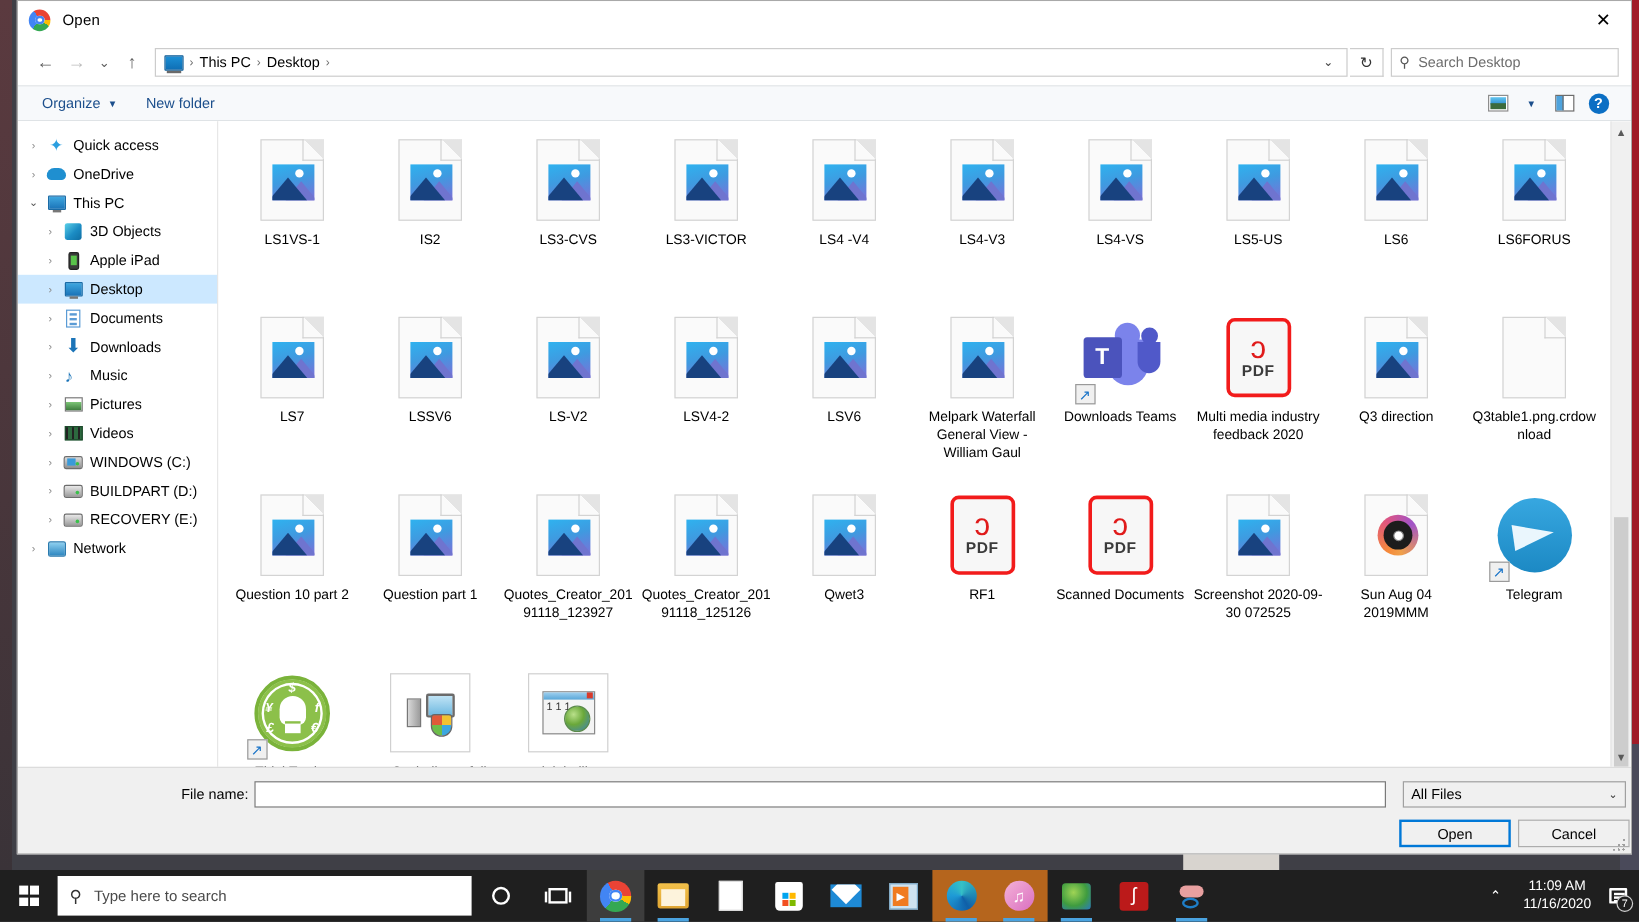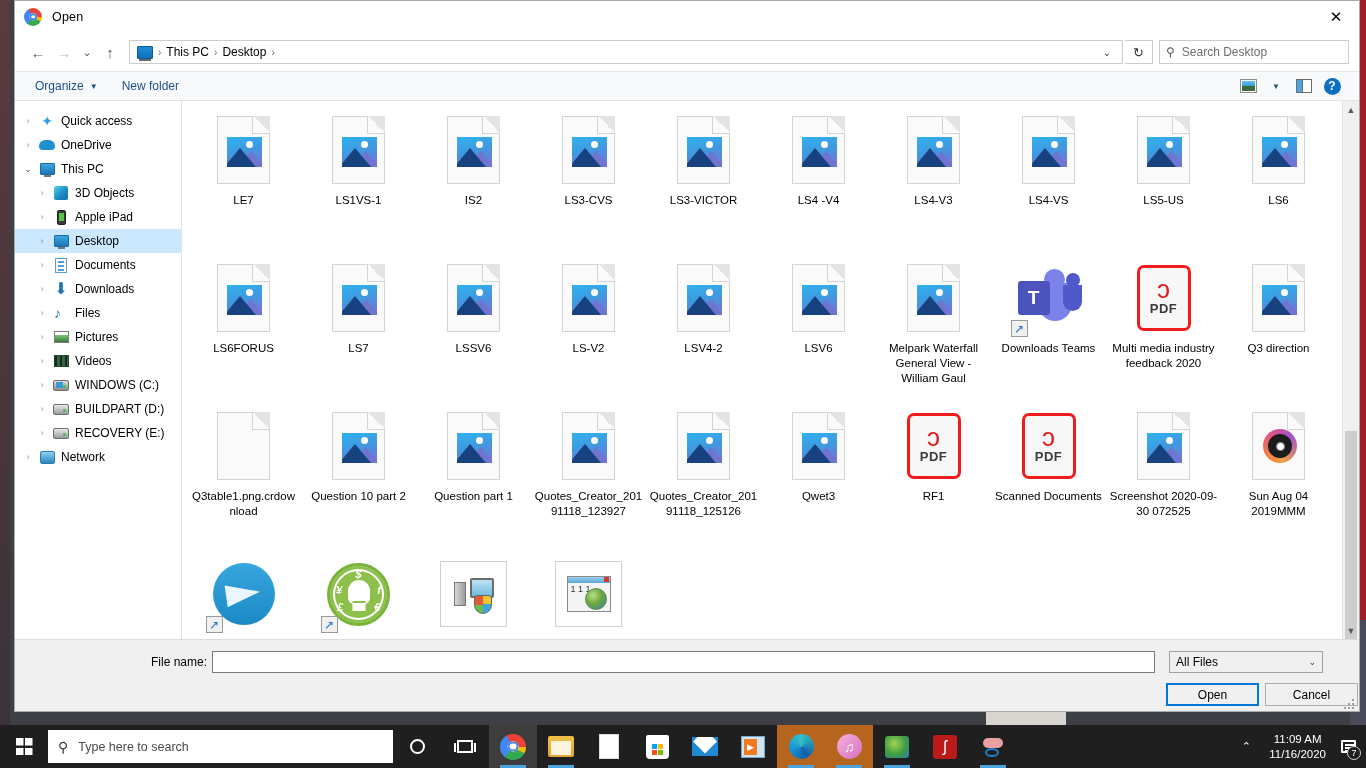--- a/index.html
+++ b/index.html
@@ -458,21 +458,21 @@
   }
   #filename-label {
     position: absolute; left: 136px; top: 15px; font-size: 12px; color: #000;
   }
   #filename-input {
     position: absolute; left: 197px; top: 11px; width: 943px; height: 22px;
     border: 1px solid #7a7a7a; background: #fff; padding: 0 5px;
     font-size: 12px; font-family: "Liberation Sans", sans-serif; outline: none;
   }
   #filetype-select {
-    position: absolute; left: 1154px; top: 11px; width: 154px; height: 22px;
+    position: absolute; left: 1154px; top: 11px; width: 186px; height: 22px;
     border: 1px solid #a0a0a0; background: #f0f0f0;
     display: flex; align-items: center; padding: 0 6px;
     font-size: 12px; color: #000; cursor: pointer;
   }
   #filetype-select .caret { margin-left: auto; font-size: 9px; color: #333; }
   .dlg-btn {
     position: absolute; top: 43px; width: 93px; height: 23px;
     background: #f0f0f0; border: 1px solid #adadad;
     font-size: 12px; color: #000; cursor: pointer;
     display: flex; align-items: center; justify-content: center;
@@ -694,21 +694,21 @@
           <span class="nav-ico">
             <span class="ic" style="color:#1b74b8;font-size:16px;line-height:14px;">⬇</span>
           </span>
           <span class="nav-label">Downloads</span>
         </div>
         <div class="nav-item" style="padding-left: 18px;">
           <span class="nav-chev">›</span>
           <span class="nav-ico">
             <span class="ic ic-music">♪</span>
           </span>
-          <span class="nav-label">Files</span>
+          <span class="nav-label">Music</span>
         </div>
         <div class="nav-item" style="padding-left: 18px;">
           <span class="nav-chev">›</span>
           <span class="nav-ico">
             <span class="ic ic-pic"></span>
           </span>
           <span class="nav-label">Pictures</span>
         </div>
         <div class="nav-item" style="padding-left: 18px;">
           <span class="nav-chev">›</span>
@@ -742,32 +742,20 @@
           <span class="nav-chev">›</span>
           <span class="nav-ico">
             <span class="ic ic-net"></span>
           </span>
           <span class="nav-label">Network</span>
         </div>
       </div>
 
     <div id="filearea">
       <div id="filegrid">
-          <div class="file-item">
-            <div class="thumb">
-              <span class="ico-imgfile">
-                <span class="photo">
-                  <span class="sun"></span>
-                  <span class="mtn-back"></span>
-                  <span class="mtn-front"></span>
-                </span>
-              </span>
-            </div>
-            <div class="file-label">LE7</div>
-          </div>
           <div class="file-item">
             <div class="thumb">
               <span class="ico-imgfile">
                 <span class="photo">
                   <span class="sun"></span>
                   <span class="mtn-back"></span>
                   <span class="mtn-front"></span>
                 </span>
               </span>
             </div>

